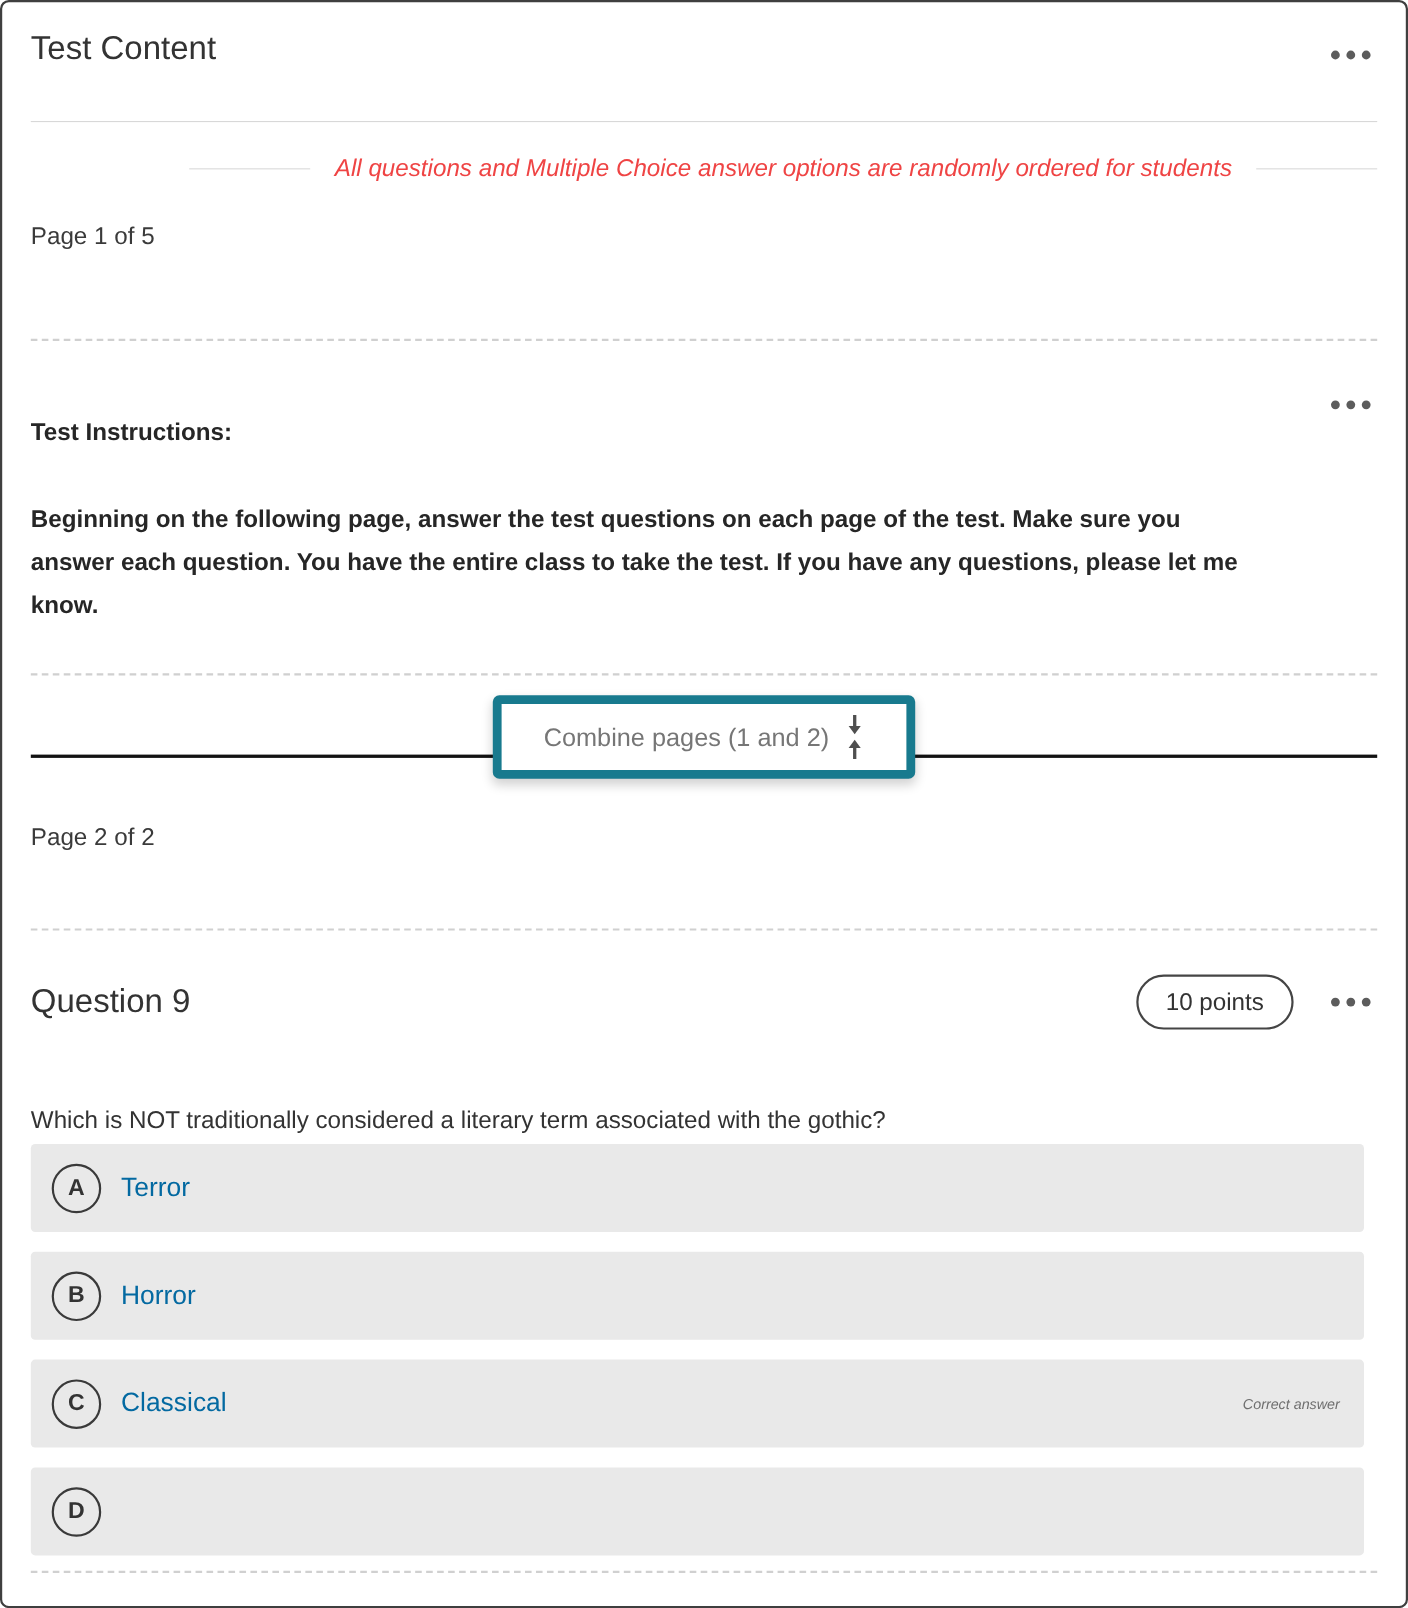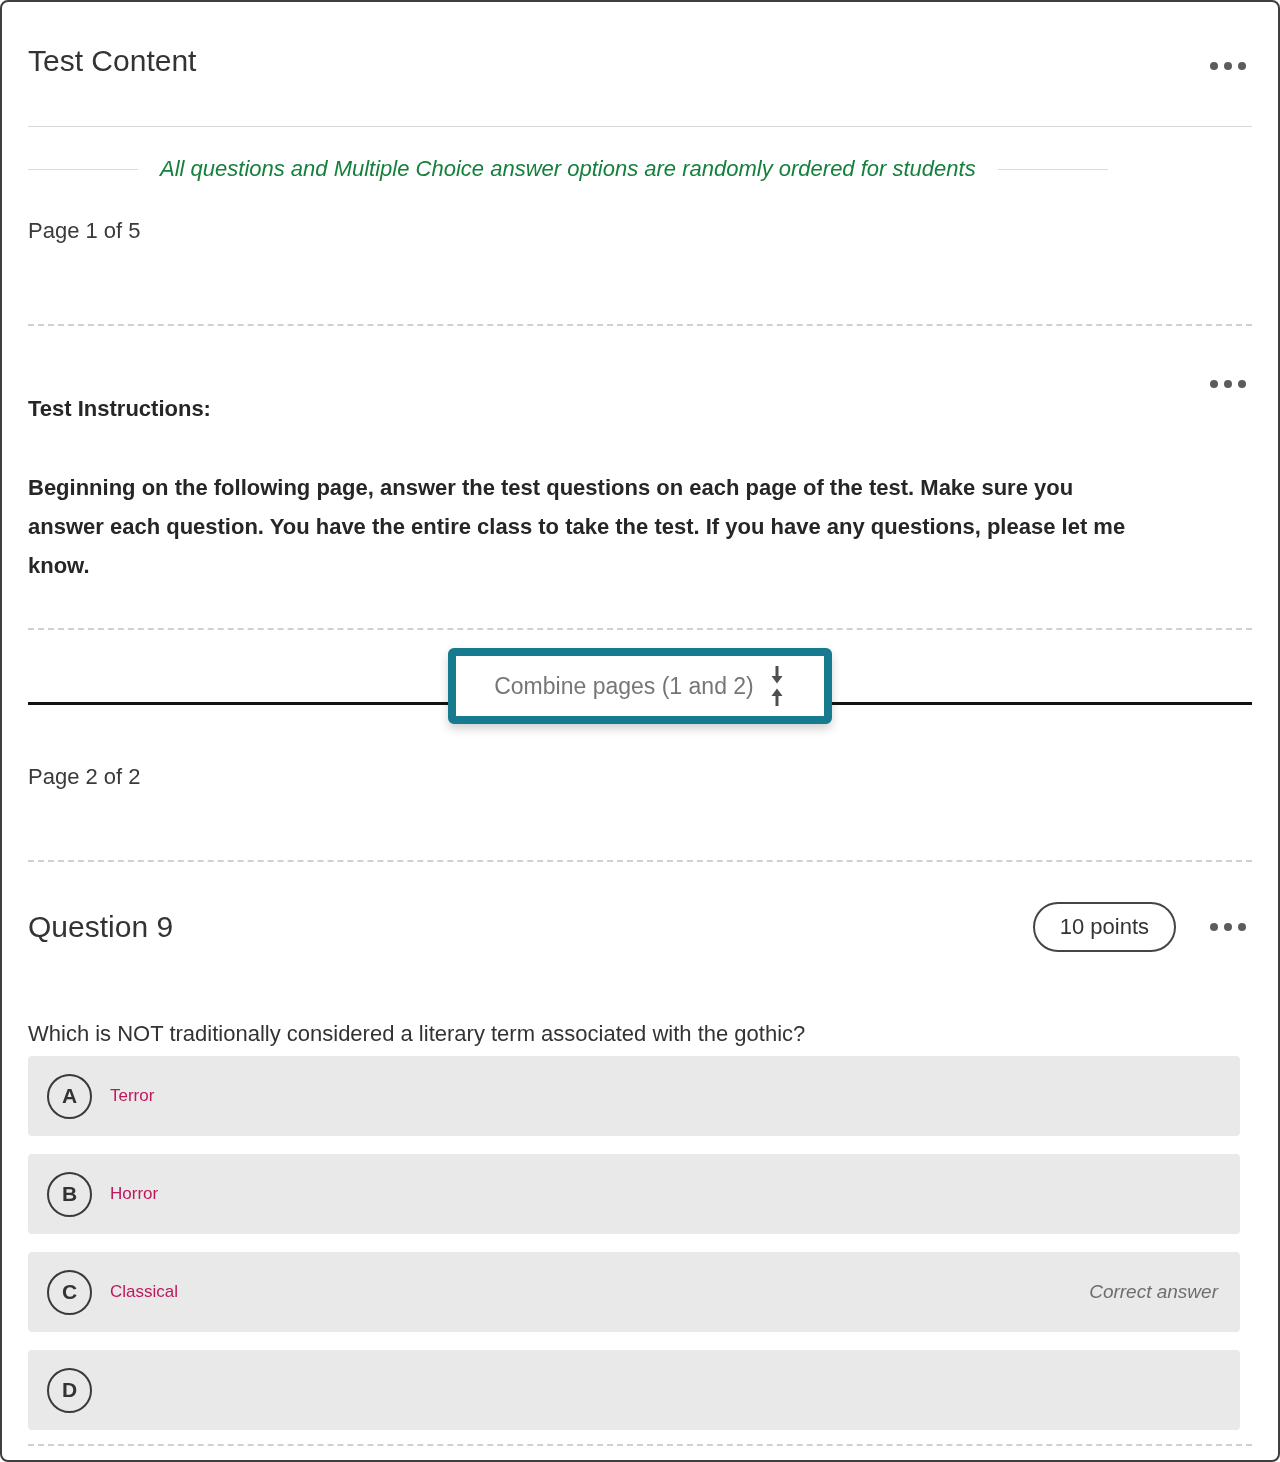--- a/index.html
+++ b/index.html
@@ -8,31 +8,31 @@
   button { border: none; background: none; padding: 0; cursor: pointer; }
 
   .frame {
     width: 1280px; height: 1462px;
     border: 2px solid #3f3f3f; border-radius: 8px;
     background: #ffffff; overflow: hidden;
   }
   .content { padding: 0 26px; }
 
   
-  .header-row { display: flex; justify-content: space-between; align-items: flex-start; padding-top: 42px; }
+  .header-row { display: flex; justify-content: space-between; align-items: flex-start; padding-top: 26px; }
   .page-title { font-size: 30px; color: #333; }
   .dots { display: flex; gap: 6px; align-items: center; padding: 18px 6px 10px 6px; }
   .dots.small-pad { padding: 4px 6px; }
   .dot { width: 8px; height: 8px; border-radius: 50%; background: #5c5c5c; display: block; }
 
   .hairline { border-top: 1px solid #d8d8d8; margin-top: 46px; }
 
   
-  .notice { display: flex; align-items: center; justify-content: flex-start; gap: 22px; margin-top: 29px;
-            color: #15803d; font-style: italic; font-size: 22px; }
+  .notice { display: flex; align-items: center; justify-content: flex-end; gap: 22px; margin-top: 29px;
+            color: #ef4444; font-style: italic; font-size: 22px; }
   .notice-line { width: 110px; border-top: 1px solid #d9d9d9; flex: none; }
 
   .page-label { font-size: 22px; color: #3a3a3a; margin-top: 36px; }
 
   .dashed { border-top: 2px dashed #d0d0d0; }
   .dashed-1 { margin-top: 80px; }
   .dashed-2 { margin-top: 43px; }
   .dashed-3 { margin-top: 70px; }
   .dashed-4 { margin-top: 14px; }
 
@@ -65,22 +65,22 @@
   .option-row {
     height: 80px; background: #e9e9e9; border-radius: 4px;
     display: flex; align-items: center; padding: 0 22px 0 19px; margin-right: 12px;
   }
   .option-row + .option-row { margin-top: 18px; }
   .letter-circle {
     width: 45px; height: 45px; border-radius: 50%; border: 2.5px solid #3a3a3a;
     display: flex; align-items: center; justify-content: center;
     font-weight: 700; font-size: 21px; color: #333; flex: none; background: transparent;
   }
-  .option-label { font-size: 17px; color: #be185d; margin-left: 18px; flex: 1; }
-  .option-note { font-style: italic; font-size: 19px; color: #6e6e6e; }
+  .option-label { font-size: 24px; color: #0369a1; margin-left: 18px; flex: 1; }
+  .option-note { font-style: italic; font-size: 13px; color: #6e6e6e; }
 </style>
 </head>
 <body>
 
 <div class="frame">
   <div class="content">
 
     <div class="header-row">
       <div class="page-title">Test Content</div>
       <button class="dots" aria-label="More options">

